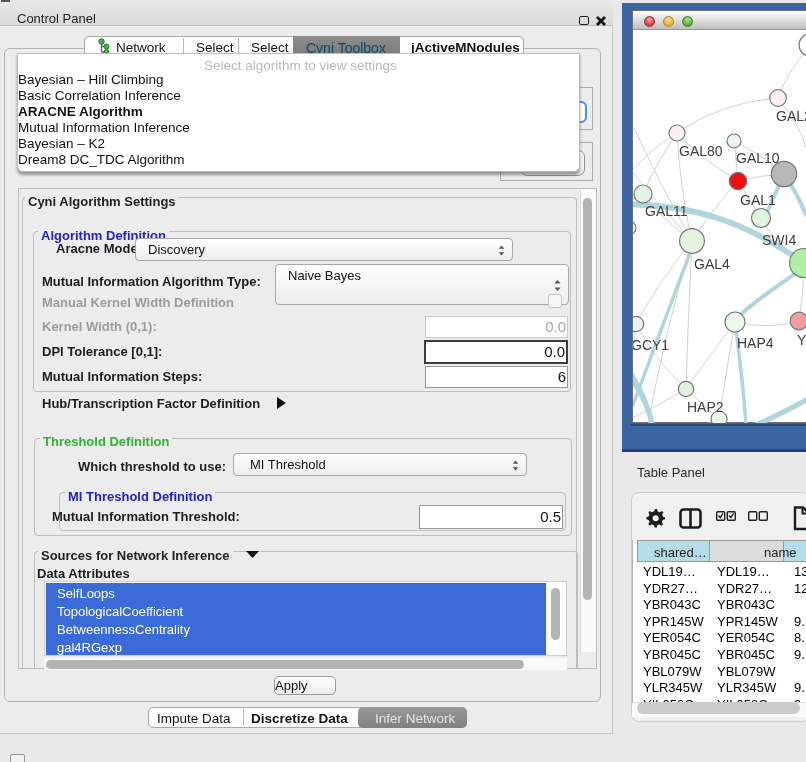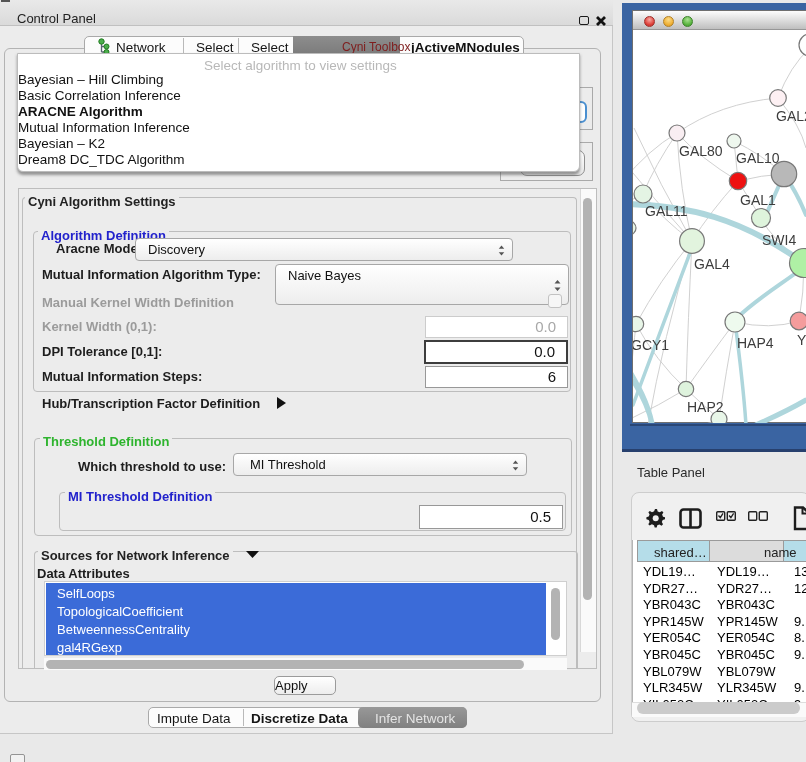--- a/index.html
+++ b/index.html
@@ -9,21 +9,21 @@
 .abs { position:absolute; }
 .etched { border:1px solid #bdbdbd; border-radius:4px; }
 .glabel { position:absolute; background:#ececec; padding:4px 3px; font-size:13px; font-weight:bold; }
 .boldlbl { position:absolute; font-size:13px; font-weight:bold; color:#1d1d1d; }
 .graylbl { position:absolute; font-size:13px; font-weight:bold; color:#9b9b9b; }
 .combo { position:absolute; border:1px solid #a7a7a7; border-radius:4px;
   background:linear-gradient(#ffffff,#ededed); font-size:13px; color:#111; }
 .combo .ctext { position:absolute; left:12px; top:3px; }
 .combo .carr { position:absolute; right:5px; top:1px; width:11px; height:100%; }
 .tfield { position:absolute; background:#fff; border:1px solid #989898;
-  font-size:15px; color:#111; text-align:right; padding-right:11px; }
+  font-size:15px; color:#111; text-align:right; padding-right:1px; }
 </style>
 </head>
 <body>
 <div id="stage">
 
 <div class="abs" id="cpwin" style="left:0;top:5;width:613px;height:734px;background:#ececec;border:1px solid #c6c6c6;border-left:none;"></div>
 <div class="abs" style="left:0;top:5;width:613px;height:26px;background:linear-gradient(#e9e9e9,#dadada);border-bottom:1px solid #c0c0c0;"></div>
 <div class="abs" style="left:17px;top:11px;font-size:13px;color:#222;">Control Panel</div>
 
 <div class="abs" style="left:1px;top:0;width:9px;height:2px;background:#555;"></div>
@@ -41,21 +41,21 @@
   <circle cx="4.5" cy="4.5" r="2.7" fill="#4cae4c" stroke="#1f7a1f" stroke-width="1"></circle>
   <circle cx="9.5" cy="9.5" r="2.5" fill="#4cae4c" stroke="#1f7a1f" stroke-width="1"></circle>
   <circle cx="9.5" cy="15" r="2.5" fill="#4cae4c" stroke="#1f7a1f" stroke-width="1"></circle>
 </svg>
 <div class="abs" style="left:116px;top:40px;font-size:13.5px;color:#151515;">Network</div>
 <div class="abs" style="left:183px;top:38px;width:1px;height:18px;background:#b9b9b9;"></div>
 <div class="abs" style="left:196px;top:40px;font-size:13.5px;color:#151515;">Select</div>
 <div class="abs" style="left:238px;top:38px;width:1px;height:18px;background:#b9b9b9;"></div>
 <div class="abs" style="left:251px;top:40px;font-size:13.5px;color:#151515;">Select</div>
 <div class="abs" style="left:293px;top:36px;width:107px;height:22px;background:linear-gradient(#8d8d8d,#787878);"></div>
-<div class="abs" style="left:306px;top:40px;font-size:12px;color:#7f1d1d;margin-left:36px;">Cyni Toolbox</div>
+<div class="abs" style="left:306px;top:40px;font-size:14px;color:#0c4a6e;">Cyni Toolbox</div>
 <div class="abs" style="left:411px;top:40px;font-size:13.5px;font-weight:bold;color:#111;">jActiveMNodules</div>
 
 <div class="abs" style="left:500px;top:87px;width:93px;height:43px;border:1px solid #a9a9a9;"></div>
 <div class="abs" style="left:561px;top:101px;width:26px;height:22px;background:#fff;border:2.5px solid #4a8fd0;border-radius:6px;"></div>
 <div class="abs" style="left:500px;top:142px;width:93px;height:39px;border:1px solid #a9a9a9;"></div>
 <div class="abs" style="left:520px;top:150px;width:65px;height:26px;border:1px solid #8f8f8f;border-radius:7px;background:linear-gradient(#ffffff,#e8e8e8);"></div>
 
 <div class="abs" style="left:18px;top:188px;width:579px;height:481px;border:1px solid #bdbdbd;background:#ececec;"></div>
 
 <div class="abs" style="left:580px;top:189px;width:16px;height:463px;background:#fafafa;border-left:1px solid #d8d8d8;"></div>
@@ -68,21 +68,21 @@
 <div class="glabel" style="left:38px;top:224px;color:#2222cc;">Algorithm Definition</div>
 
 <div class="boldlbl" style="left:56px;top:241px;">Aracne Mode:</div>
 <div class="combo" style="left:135px;top:238px;width:378px;height:23px;padding-left:24px;">
       <span class="ctext">Discovery</span>
  <svg class="carr" viewBox="0 0 11 23">
         <path d="M5.5 6 L2.5 9.5 L8.5 9.5 Z M5.5 17 L2.5 13.5 L8.5 13.5 Z" fill="#555"></path>
       </svg>
     </div>
 
-<div class="boldlbl" style="left:42px;top:267px;">Mutual Information Algorithm Type:</div>
+<div class="boldlbl" style="left:42px;top:274px;">Mutual Information Algorithm Type:</div>
 <div class="combo" style="left:275px;top:264px;width:294px;height:41px;">
       <span class="ctext">Naive Bayes</span>
  <svg class="carr" viewBox="0 0 11 23">
         <path d="M5.5 6 L2.5 9.5 L8.5 9.5 Z M5.5 17 L2.5 13.5 L8.5 13.5 Z" fill="#555"></path>
       </svg>
     </div>
 
 <div class="graylbl" style="left:42px;top:295px;">Manual Kernel Width Definition</div>
 <div class="abs" style="left:548px;top:294px;width:14px;height:14px;border:1px solid #c2c2c2;border-radius:3px;background:#f6f6f6;"></div>
 
@@ -106,20 +106,21 @@
 <div class="boldlbl" style="left:26px;top:459px;width:200px;text-align:right;">Which threshold to use:</div>
 <div class="combo" style="left:233px;top:453px;width:294px;height:23px;">
       <span class="ctext" style="left:16px;">MI Threshold</span>
  <svg class="carr" viewBox="0 0 11 23">
         <path d="M5.5 6 L2.5 9.5 L8.5 9.5 Z M5.5 17 L2.5 13.5 L8.5 13.5 Z" fill="#555"></path>
       </svg>
     </div>
 
 <div class="abs etched" style="left:59px;top:492px;width:507px;height:39px;"></div>
 <div class="glabel" style="left:65px;top:485px;color:#2222cc;">MI Threshold Definition</div>
+<div class="boldlbl" style="left:52px;top:509px;">Mutual Information Threshold:</div>
 <div class="tfield" style="left:419px;top:505px;width:144px;height:24px;line-height:22px;">0.5</div>
 
 <div class="abs" style="left:34px;top:551px;width:544px;height:118px;border:1px solid #bdbdbd;border-bottom:none;border-radius:4px 4px 0 0;"></div>
 <div class="glabel" style="left:38px;top:544px;color:#222;">Sources for Network Inference</div>
 <svg class="abs" style="left:244px;top:548px;" width="17" height="12" viewBox="0 0 17 12">
       <path d="M2 3 L15 3 L8.5 10 Z" fill="#111"></path>
     </svg>
 
 <div class="boldlbl" style="left:37px;top:566px;">Data Attributes</div>
 

